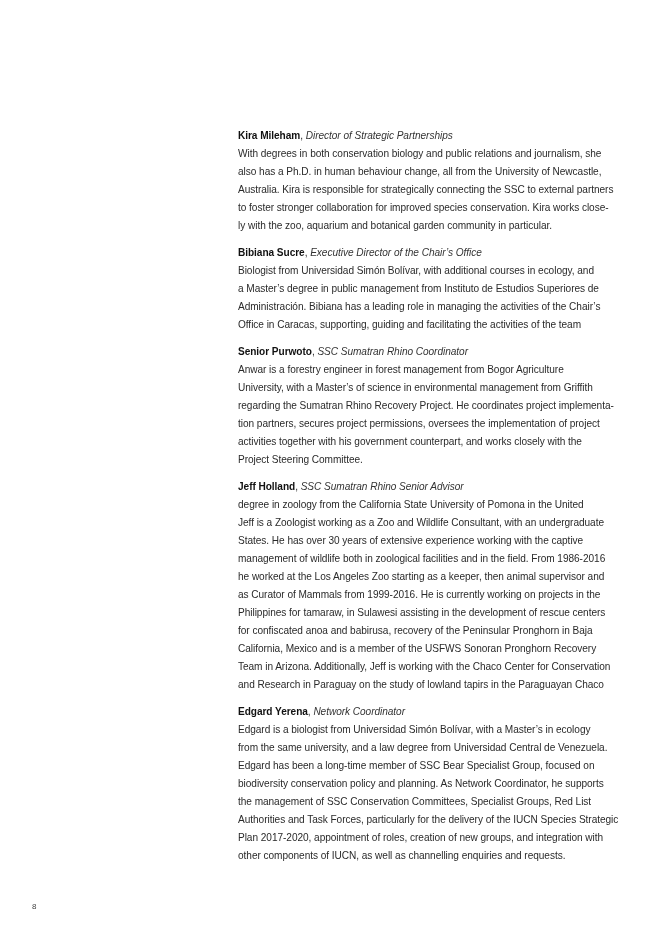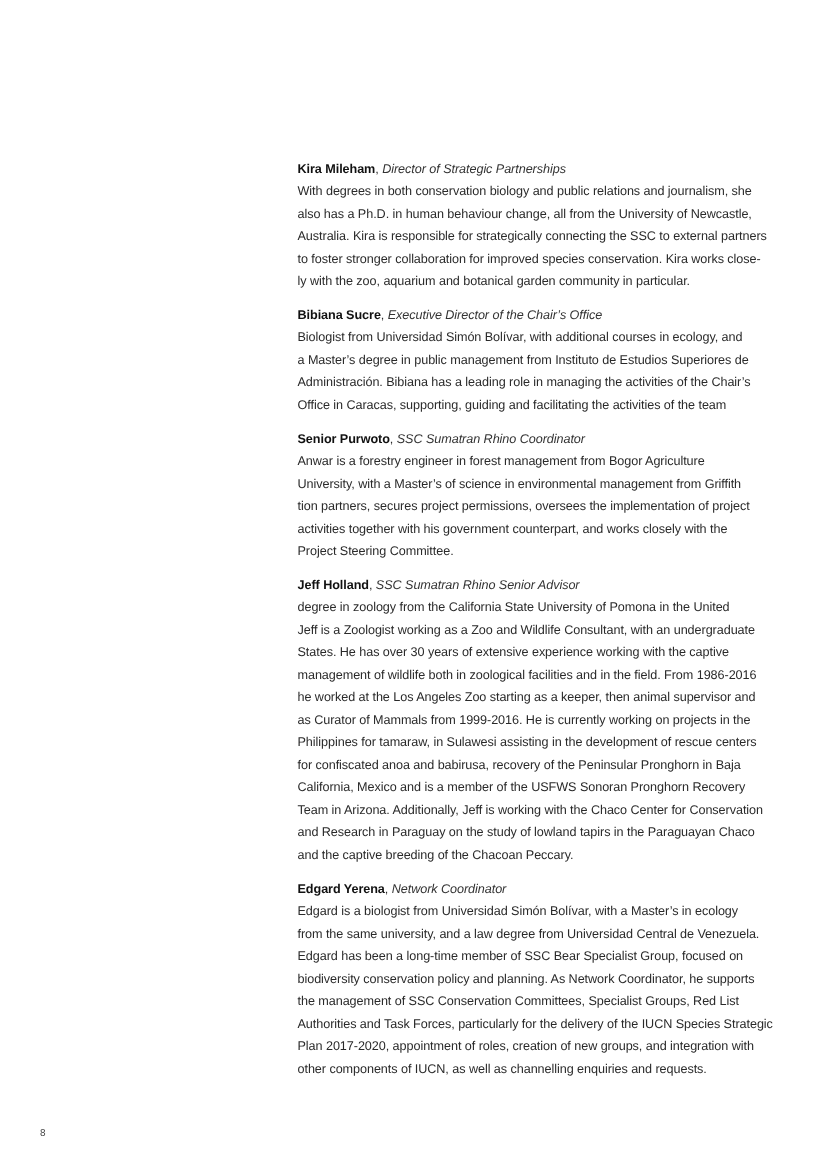--- a/index.html
+++ b/index.html
@@ -41,39 +41,39 @@
     <div class="line">Biologist from Universidad Simón Bolívar, with additional courses in ecology, and</div>
     <div class="line">a Master’s degree in public management from Instituto de Estudios Superiores de</div>
     <div class="line">Administración. Bibiana has a leading role in managing the activities of the Chair’s</div>
     <div class="line">Office in Caracas, supporting, guiding and facilitating the activities of the team</div>
   </div>
 
   <div class="entry">
     <div class="line"><span class="name">Senior Purwoto</span><span>, </span><span class="title">SSC Sumatran Rhino Coordinator</span></div>
     <div class="line">Anwar is a forestry engineer in forest management from Bogor Agriculture</div>
     <div class="line">University, with a Master’s of science in environmental management from Griffith</div>
+    <div class="line">regarding the Sumatran Rhino Recovery Project. He coordinates project implementa-</div>
     <div class="line">tion partners, secures project permissions, oversees the implementation of project</div>
     <div class="line">activities together with his government counterpart, and works closely with the</div>
     <div class="line">Project Steering Committee.</div>
   </div>
 
   <div class="entry">
     <div class="line"><span class="name">Jeff Holland</span><span>, </span><span class="title">SSC Sumatran Rhino Senior Advisor</span></div>
     <div class="line">degree in zoology from the California State University of Pomona in the United</div>
     <div class="line">Jeff is a Zoologist working as a Zoo and Wildlife Consultant, with an undergraduate</div>
     <div class="line">States. He has over 30 years of extensive experience working with the captive</div>
     <div class="line">management of wildlife both in zoological facilities and in the field. From 1986-2016</div>
     <div class="line">he worked at the Los Angeles Zoo starting as a keeper, then animal supervisor and</div>
     <div class="line">as Curator of Mammals from 1999-2016. He is currently working on projects in the</div>
     <div class="line">Philippines for tamaraw, in Sulawesi assisting in the development of rescue centers</div>
     <div class="line">for confiscated anoa and babirusa, recovery of the Peninsular Pronghorn in Baja</div>
     <div class="line">California, Mexico and is a member of the USFWS Sonoran Pronghorn Recovery</div>
     <div class="line">Team in Arizona. Additionally, Jeff is working with the Chaco Center for Conservation</div>
     <div class="line">and Research in Paraguay on the study of lowland tapirs in the Paraguayan Chaco</div>
-    <div class="line">and the captive breeding of the Chacoan Peccary.</div>
   </div>
 
   <div class="entry">
     <div class="line"><span class="name">Edgard Yerena</span><span>, </span><span class="title">Network Coordinator</span></div>
     <div class="line">Edgard is a biologist from Universidad Simón Bolívar, with a Master’s in ecology</div>
     <div class="line">from the same university, and a law degree from Universidad Central de Venezuela.</div>
     <div class="line">Edgard has been a long-time member of SSC Bear Specialist Group, focused on</div>
     <div class="line">biodiversity conservation policy and planning. As Network Coordinator, he supports</div>
     <div class="line">the management of SSC Conservation Committees, Specialist Groups, Red List</div>
     <div class="line">Authorities and Task Forces, particularly for the delivery of the IUCN Species Strategic</div>

